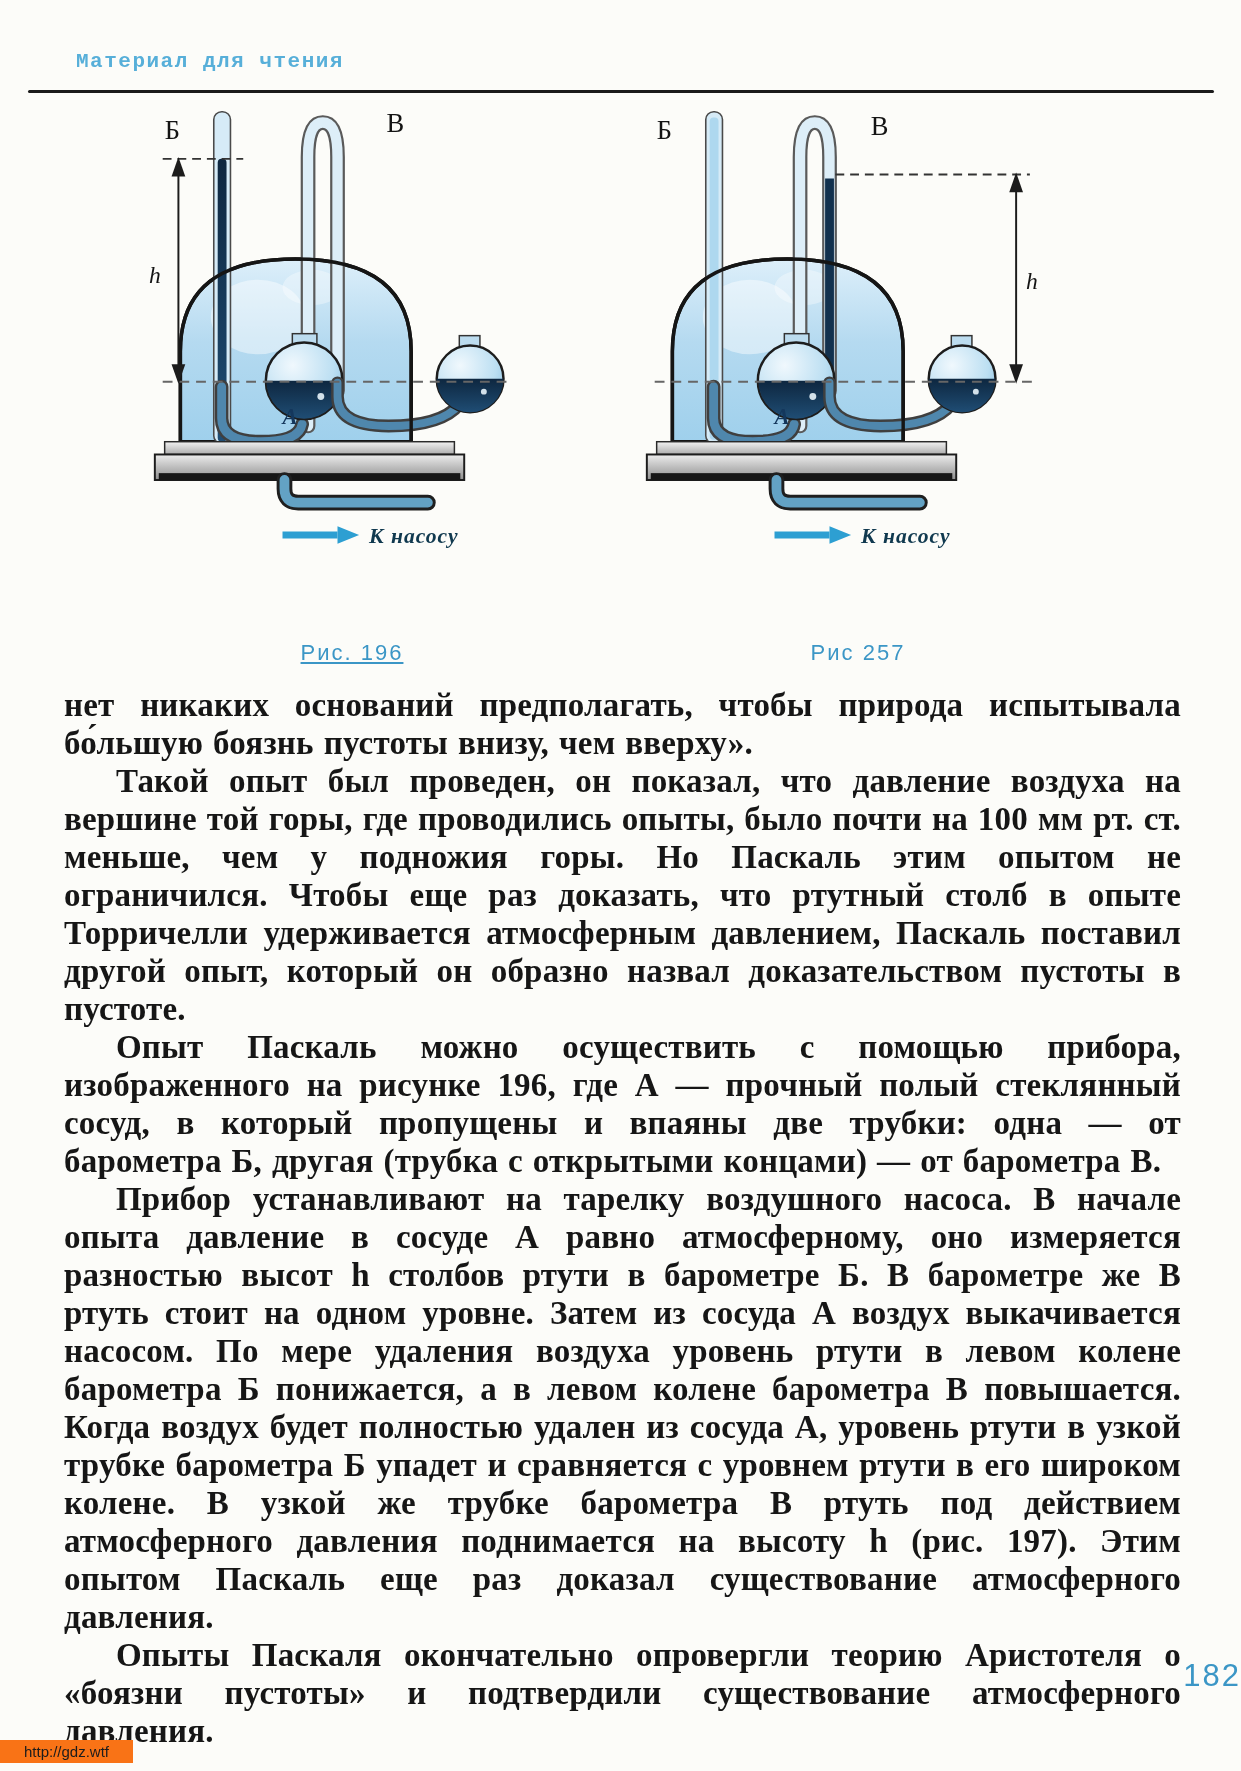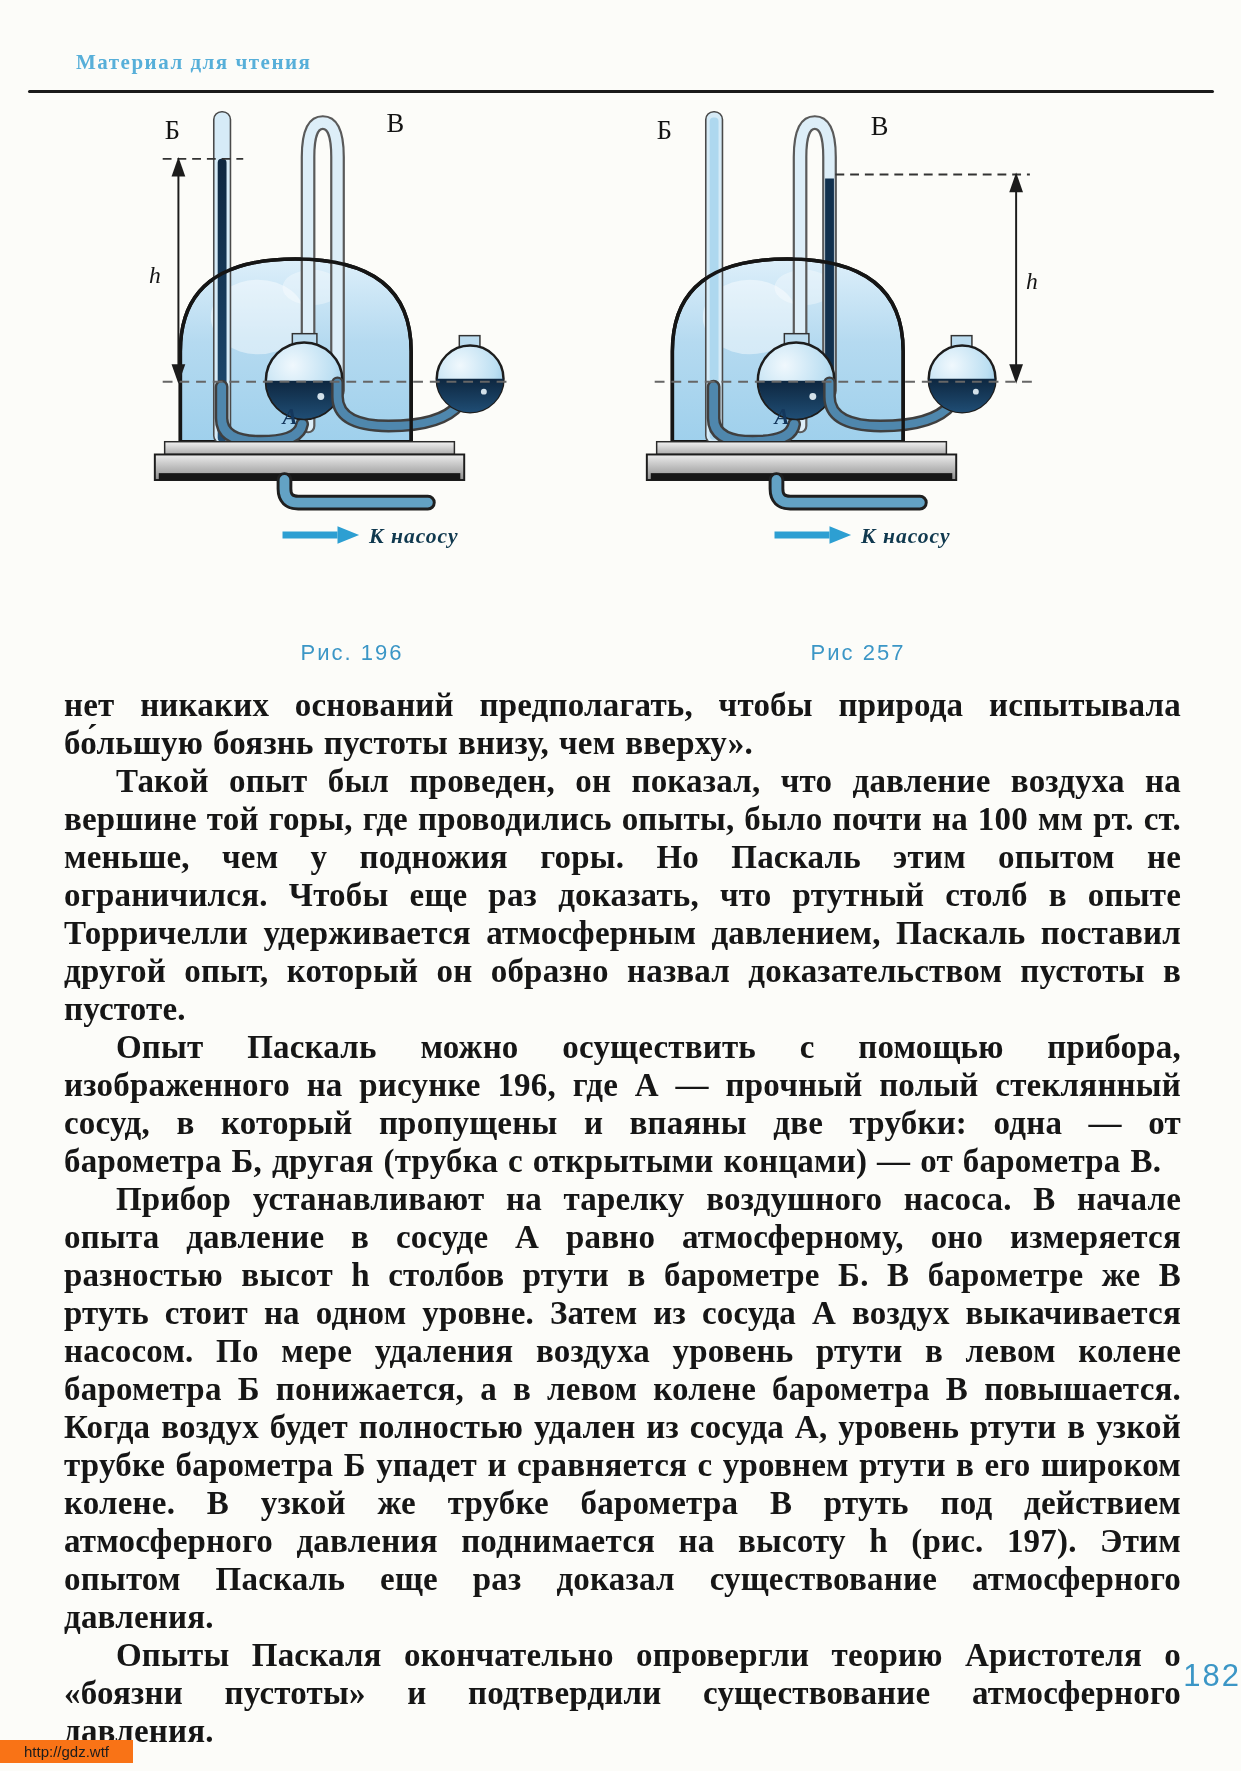--- a/index.html
+++ b/index.html
@@ -3,39 +3,39 @@
 <meta charset="utf-8">
 <style>
   html,body { margin:0; padding:0; background:#ffffff; }
   .page {
     position:relative; width:1241px; height:1771px;
     background:#fcfcf9; overflow:hidden;
     font-family:"Liberation Serif", serif;
   }
   .header {
     position:absolute; top:50px; left:76px;
-    color:#3ba2d4; font-family:Liberation Serif, serif;
+    color:#3ba2d4; font-family:Liberation Mono, monospace;
     font-size:21px; letter-spacing:1.5px; font-weight:bold; opacity:.85;
   }
   .header-rule {
     position:absolute; top:90px; left:28px; width:1186px; height:3px;
     background:#1b1b1b; border-radius:2px;
   }
   .figures {
     position:absolute; top:96px; left:126px;
     display:flex; gap:12px;
   }
   .figure { width:480px; display:flex; flex-direction:column; align-items:center; }
   .figure svg { display:block; }
   .caption {
     margin-top:-6px; color:#3b96c6;
     font-family:"Liberation Sans", sans-serif;
     font-size:22px; letter-spacing:2px;
   }
-  .cap1 { margin-right:28px; }
+  .cap1 { margin-right:28px;text-decoration:underline; }
   .body-text {
     position:absolute; top:686px; left:64px; width:1117px;
     font-size:33px; line-height:38px; color:#161616;
     text-align:justify; letter-spacing:.2px; word-spacing:1.5px;font-weight:bold;
   }
   .body-text p { margin:0; }
   .body-text p.indent { text-indent:52px; }
   .page-number {
     position:absolute; top:1658px; left:0; width:100%;
     text-align:right; color:#3b96c6;

